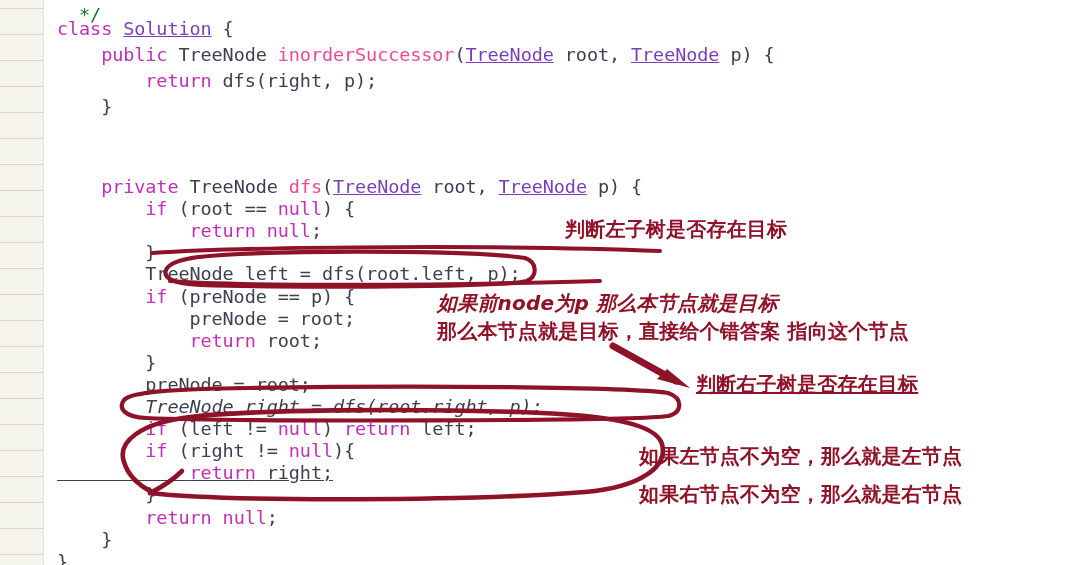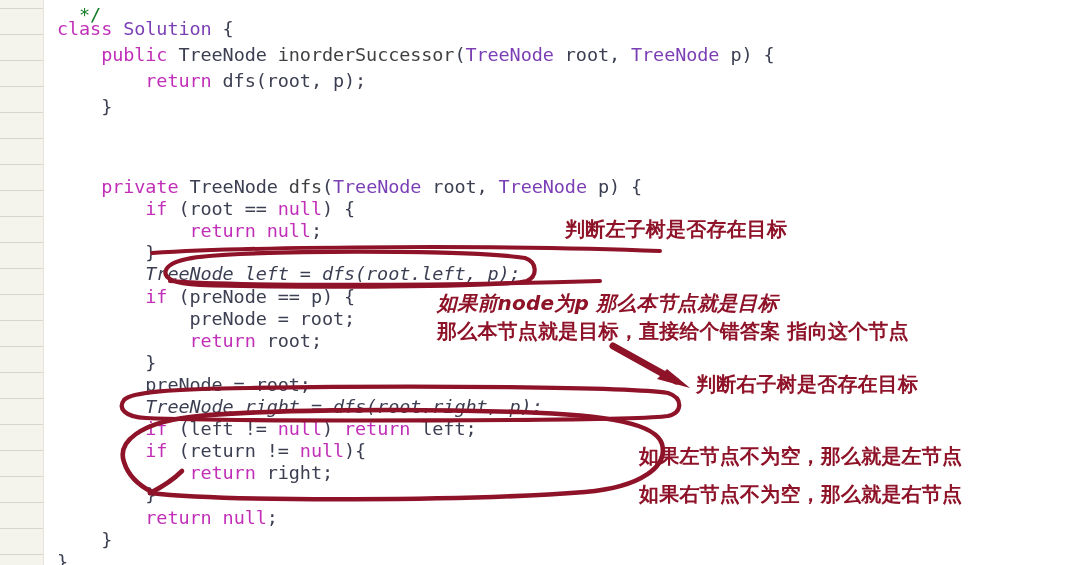--- a/index.html
+++ b/index.html
@@ -47,22 +47,22 @@
     left: 57px;
     white-space: pre;
     font-family: "DejaVu Sans Mono", "Liberation Mono", monospace;
     font-size: 18.5px;
     line-height: 26px;
     letter-spacing: -0.1px;
     color: #3c3f52;
   }
   .tok-kw      { color: #c12fb8; }
   .tok-type    { color: #3c3f52; }
-  .tok-type2   { color: #7b3fb5; }
-  .tok-fn      { color: #404040; }
+  .tok-type2   { color: #7b3fb5; text-decoration: underline; }
+  .tok-fn      { color: #ec4899; }
   .tok-plain   { color: #3c3f52; }
   .tok-comment { color: #137a26; }
 
   
   #annotations {
     position: absolute;
     left: 0;
     top: 0;
     width: 923px;
     height: 565px;
@@ -107,38 +107,38 @@
       <div class="gutter-row" style="top: 476px;"></div>
       <div class="gutter-row" style="top: 502px;"></div>
       <div class="gutter-row" style="top: 528px;"></div>
       <div class="gutter-row" style="top: 554px;"></div>
     </div>
 
   <div id="code">
       <div class="code-line" style="top: 2px;"><span class="tok-plain">  </span><span class="tok-comment">*/</span></div>
       <div class="code-line" style="top: 16px;"><span class="tok-kw">class</span><span class="tok-plain"> </span><span class="tok-type2">Solution</span><span class="tok-plain"> {</span></div>
       <div class="code-line" style="top: 42px;"><span class="tok-plain">    </span><span class="tok-kw">public</span><span class="tok-plain"> </span><span class="tok-type">TreeNode</span><span class="tok-plain"> </span><span class="tok-fn">inorderSuccessor</span><span class="tok-plain">(</span><span class="tok-type2">TreeNode</span><span class="tok-plain"> root, </span><span class="tok-type2">TreeNode</span><span class="tok-plain"> p) {</span></div>
-      <div class="code-line" style="top: 68px;"><span class="tok-plain">        </span><span class="tok-kw">return</span><span class="tok-plain"> dfs(root, p);</span></div>
+      <div class="code-line" style="top: 68px;"><span class="tok-plain">        </span><span class="tok-kw">return</span><span class="tok-plain"> dfs(right, p);</span></div>
       <div class="code-line" style="top: 94px;"><span class="tok-plain">    }</span></div>
       <div class="code-line" style="top: 120px;"><span class="tok-plain"></span></div>
       <div class="code-line" style="top: 154px;"><span class="tok-plain"></span></div>
       <div class="code-line" style="top: 174px;"><span class="tok-plain">    </span><span class="tok-kw">private</span><span class="tok-plain"> </span><span class="tok-type">TreeNode</span><span class="tok-plain"> </span><span class="tok-fn">dfs</span><span class="tok-plain">(</span><span class="tok-type2">TreeNode</span><span class="tok-plain"> root, </span><span class="tok-type2">TreeNode</span><span class="tok-plain"> p) {</span></div>
       <div class="code-line" style="top: 196px;"><span class="tok-plain">        </span><span class="tok-kw">if</span><span class="tok-plain"> (root == </span><span class="tok-kw">null</span><span class="tok-plain">) {</span></div>
       <div class="code-line" style="top: 218px;"><span class="tok-plain">            </span><span class="tok-kw">return</span><span class="tok-plain"> </span><span class="tok-kw">null</span><span class="tok-plain">;</span></div>
       <div class="code-line" style="top: 240px;"><span class="tok-plain">        }</span></div>
-      <div class="code-line" style="top: 261px; font-style: italic;"><span class="tok-plain">        </span><span class="tok-type">TreeNode</span><span class="tok-plain"> left = dfs(root.left, p);</span></div>
+      <div class="code-line" style="top: 261px;"><span class="tok-plain">        </span><span class="tok-type">TreeNode</span><span class="tok-plain"> left = dfs(root.left, p);</span></div>
       <div class="code-line" style="top: 284px;"><span class="tok-plain">        </span><span class="tok-kw">if</span><span class="tok-plain"> (preNode == p) {</span></div>
       <div class="code-line" style="top: 306px;"><span class="tok-plain">            preNode = root;</span></div>
       <div class="code-line" style="top: 328px;"><span class="tok-plain">            </span><span class="tok-kw">return</span><span class="tok-plain"> root;</span></div>
       <div class="code-line" style="top: 350px;"><span class="tok-plain">        }</span></div>
       <div class="code-line" style="top: 372px;"><span class="tok-plain">        preNode = root;</span></div>
       <div class="code-line" style="top: 394px; font-style: italic;"><span class="tok-plain">        </span><span class="tok-type">TreeNode</span><span class="tok-plain"> right = dfs(root.right, p);</span></div>
       <div class="code-line" style="top: 416px;"><span class="tok-plain">        </span><span class="tok-kw">if</span><span class="tok-plain"> (left != </span><span class="tok-kw">null</span><span class="tok-plain">) </span><span class="tok-kw">return</span><span class="tok-plain"> left;</span></div>
-      <div class="code-line" style="top: 438px;"><span class="tok-plain">        </span><span class="tok-kw">if</span><span class="tok-plain"> (return != </span><span class="tok-kw">null</span><span class="tok-plain">){</span></div>
-      <div class="code-line" style="top: 460px;"><span class="tok-plain">            </span><span class="tok-kw">return</span><span class="tok-plain"> right;</span></div>
+      <div class="code-line" style="top: 438px;"><span class="tok-plain">        </span><span class="tok-kw">if</span><span class="tok-plain"> (right != </span><span class="tok-kw">null</span><span class="tok-plain">){</span></div>
+      <div class="code-line" style="top: 460px; text-decoration: underline;"><span class="tok-plain">            </span><span class="tok-kw">return</span><span class="tok-plain"> right;</span></div>
       <div class="code-line" style="top: 482px;"><span class="tok-plain">        }</span></div>
       <div class="code-line" style="top: 505px;"><span class="tok-plain">        </span><span class="tok-kw">return</span><span class="tok-plain"> </span><span class="tok-kw">null</span><span class="tok-plain">;</span></div>
       <div class="code-line" style="top: 527px;"><span class="tok-plain">    }</span></div>
       <div class="code-line" style="top: 549px;"><span class="tok-plain">}</span></div>
     </div>
 
   <svg id="ink" width="1079" height="565" viewBox="0 0 1079 565">
 
     <path d="M 525 258
              C 537 262, 538 276, 527 281
@@ -167,18 +167,18 @@
     <path d="M 150 493 C 162 487, 173 480, 182 471" fill="none" stroke="#8e1228" stroke-width="4.6" stroke-linecap="round"></path>
 
     <path d="M 613 346 L 676 381" fill="none" stroke="#8e1228" stroke-width="7" stroke-linecap="round"></path>
     <polygon points="690,388 657,379 667,369" fill="#8e1228"></polygon>
   </svg>
 
   <div id="annotations">
       <div class="note" style="left: 565px; top: 216px;">判断左子树是否存在目标</div>
       <div class="note" style="left: 437px; top: 290px; font-style: italic;">如果前node为p 那么本节点就是目标</div>
       <div class="note" style="left: 437px; top: 318px;">那么本节点就是目标，直接给个错答案 指向这个节点</div>
-      <div class="note" style="left: 696px; top: 371px;">判断右子树是否存在目标</div>
+      <div class="note" style="left: 696px; top: 371px; text-decoration: underline;">判断右子树是否存在目标</div>
       <div class="note" style="left: 639px; top: 443px;">如果左节点不为空，那么就是左节点</div>
       <div class="note" style="left: 639px; top: 481px;">如果右节点不为空，那么就是右节点</div>
     </div>
 
 </div>
 
 </body></html>

